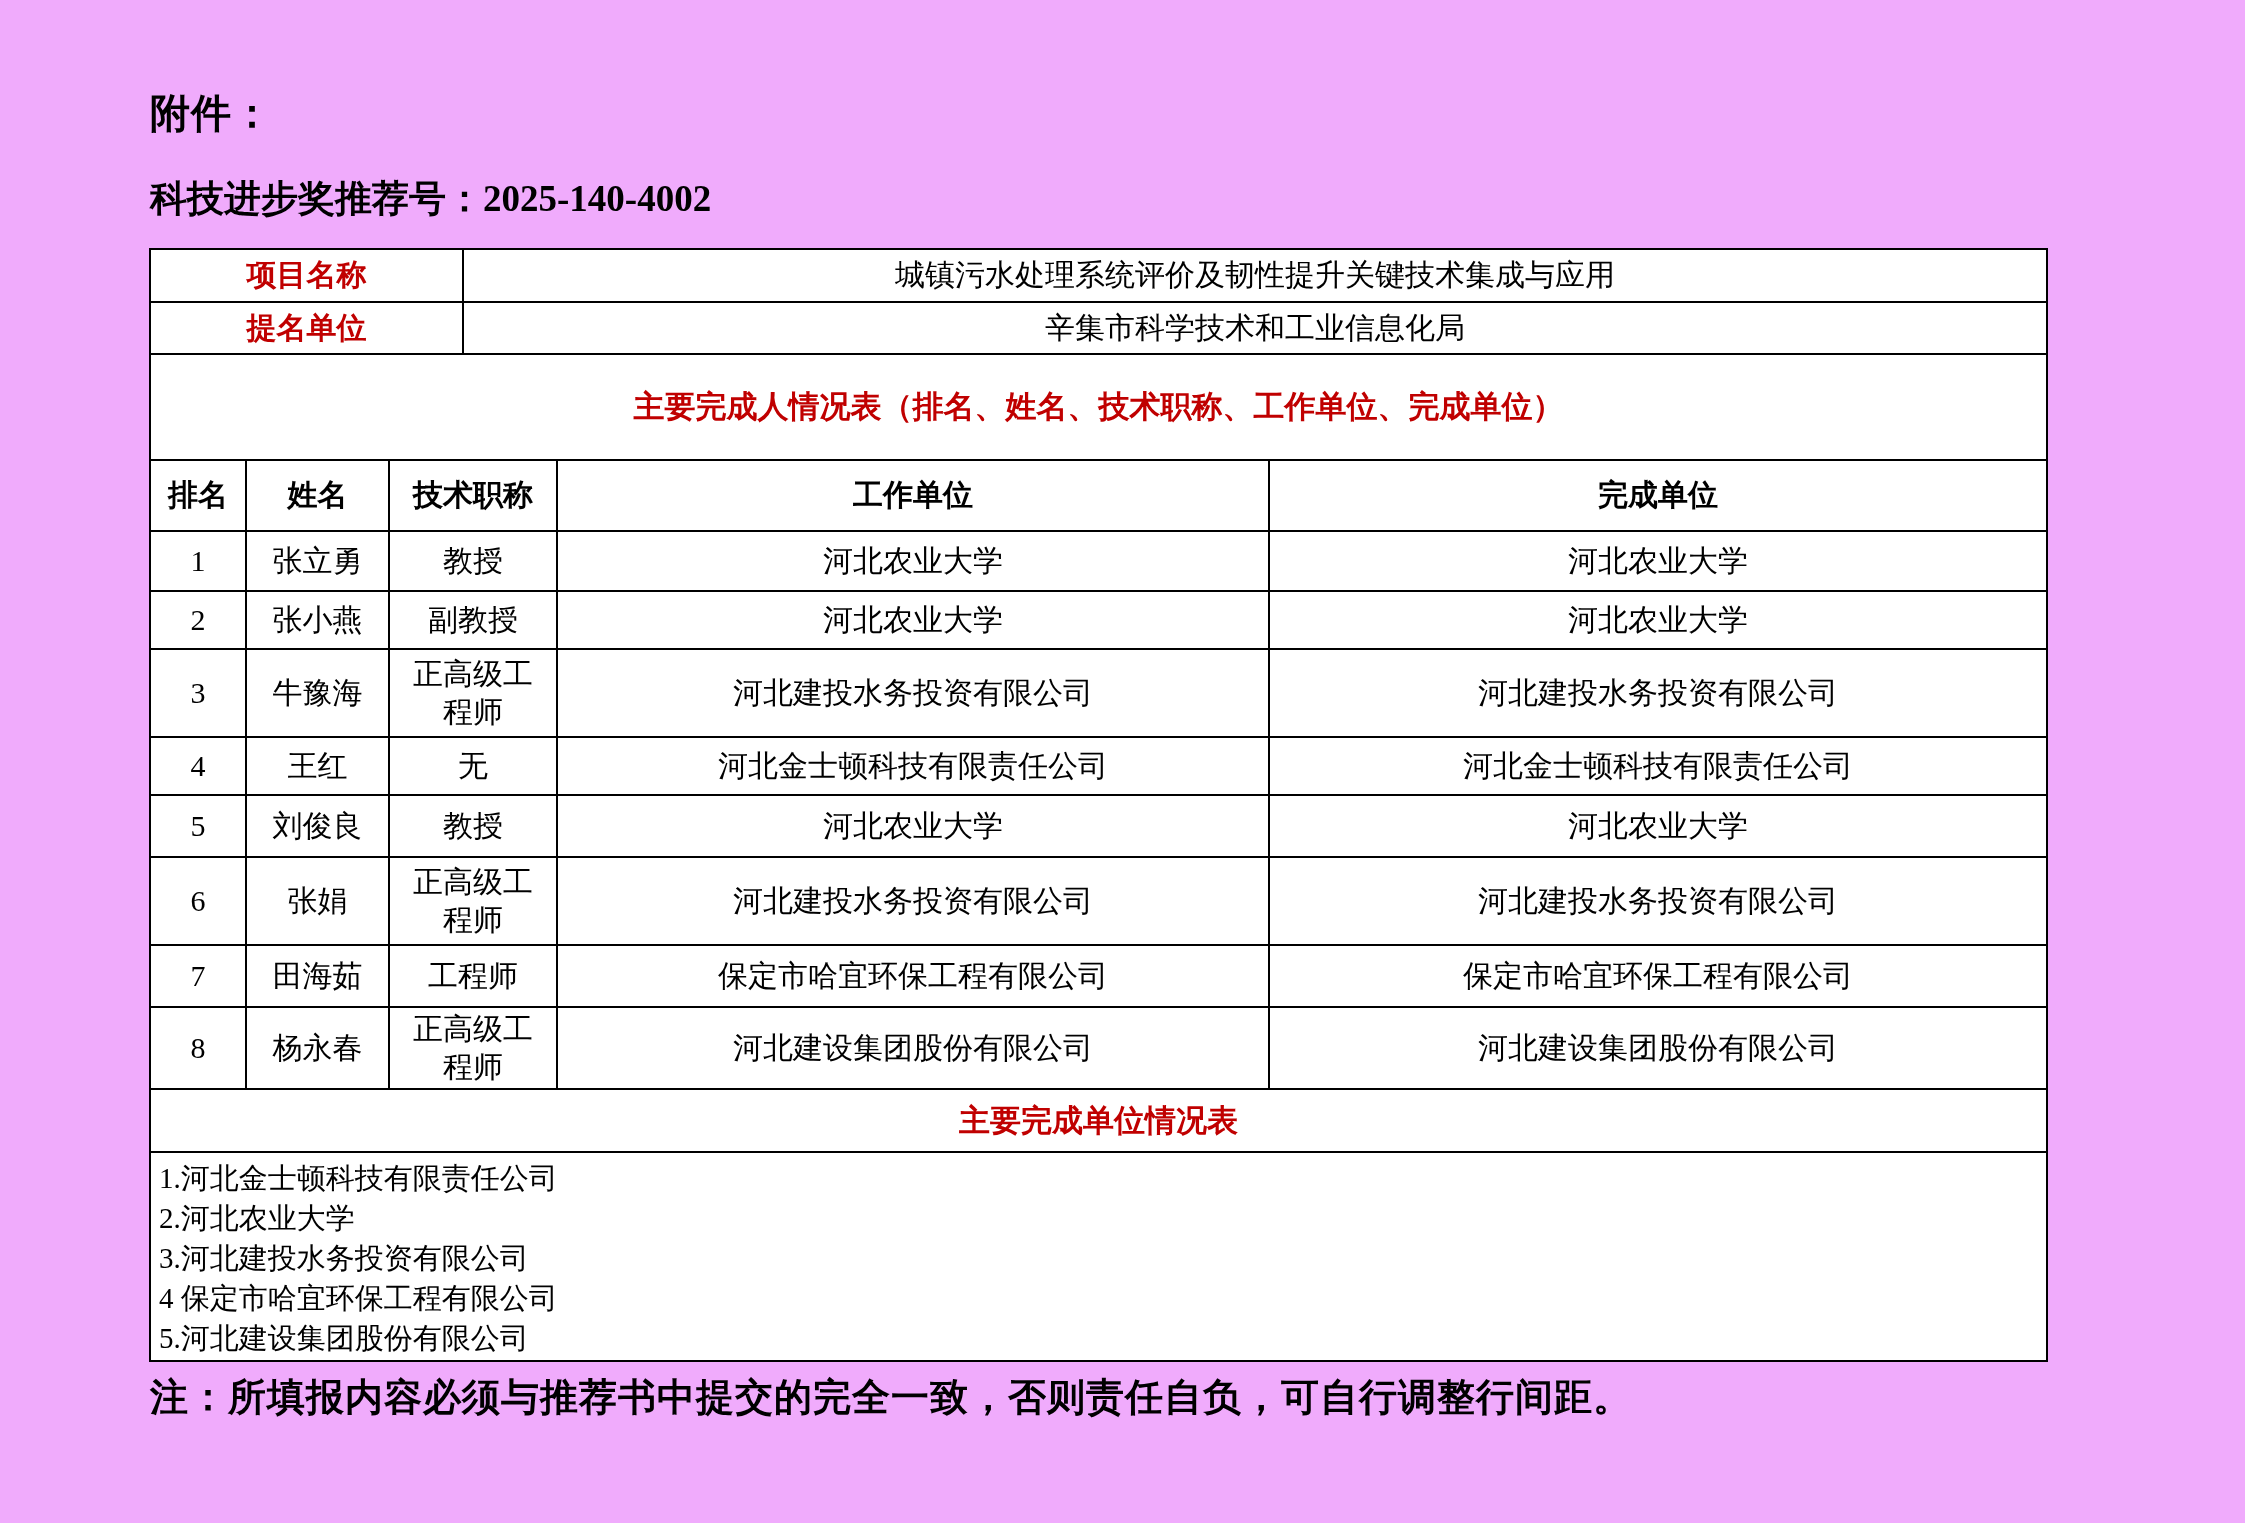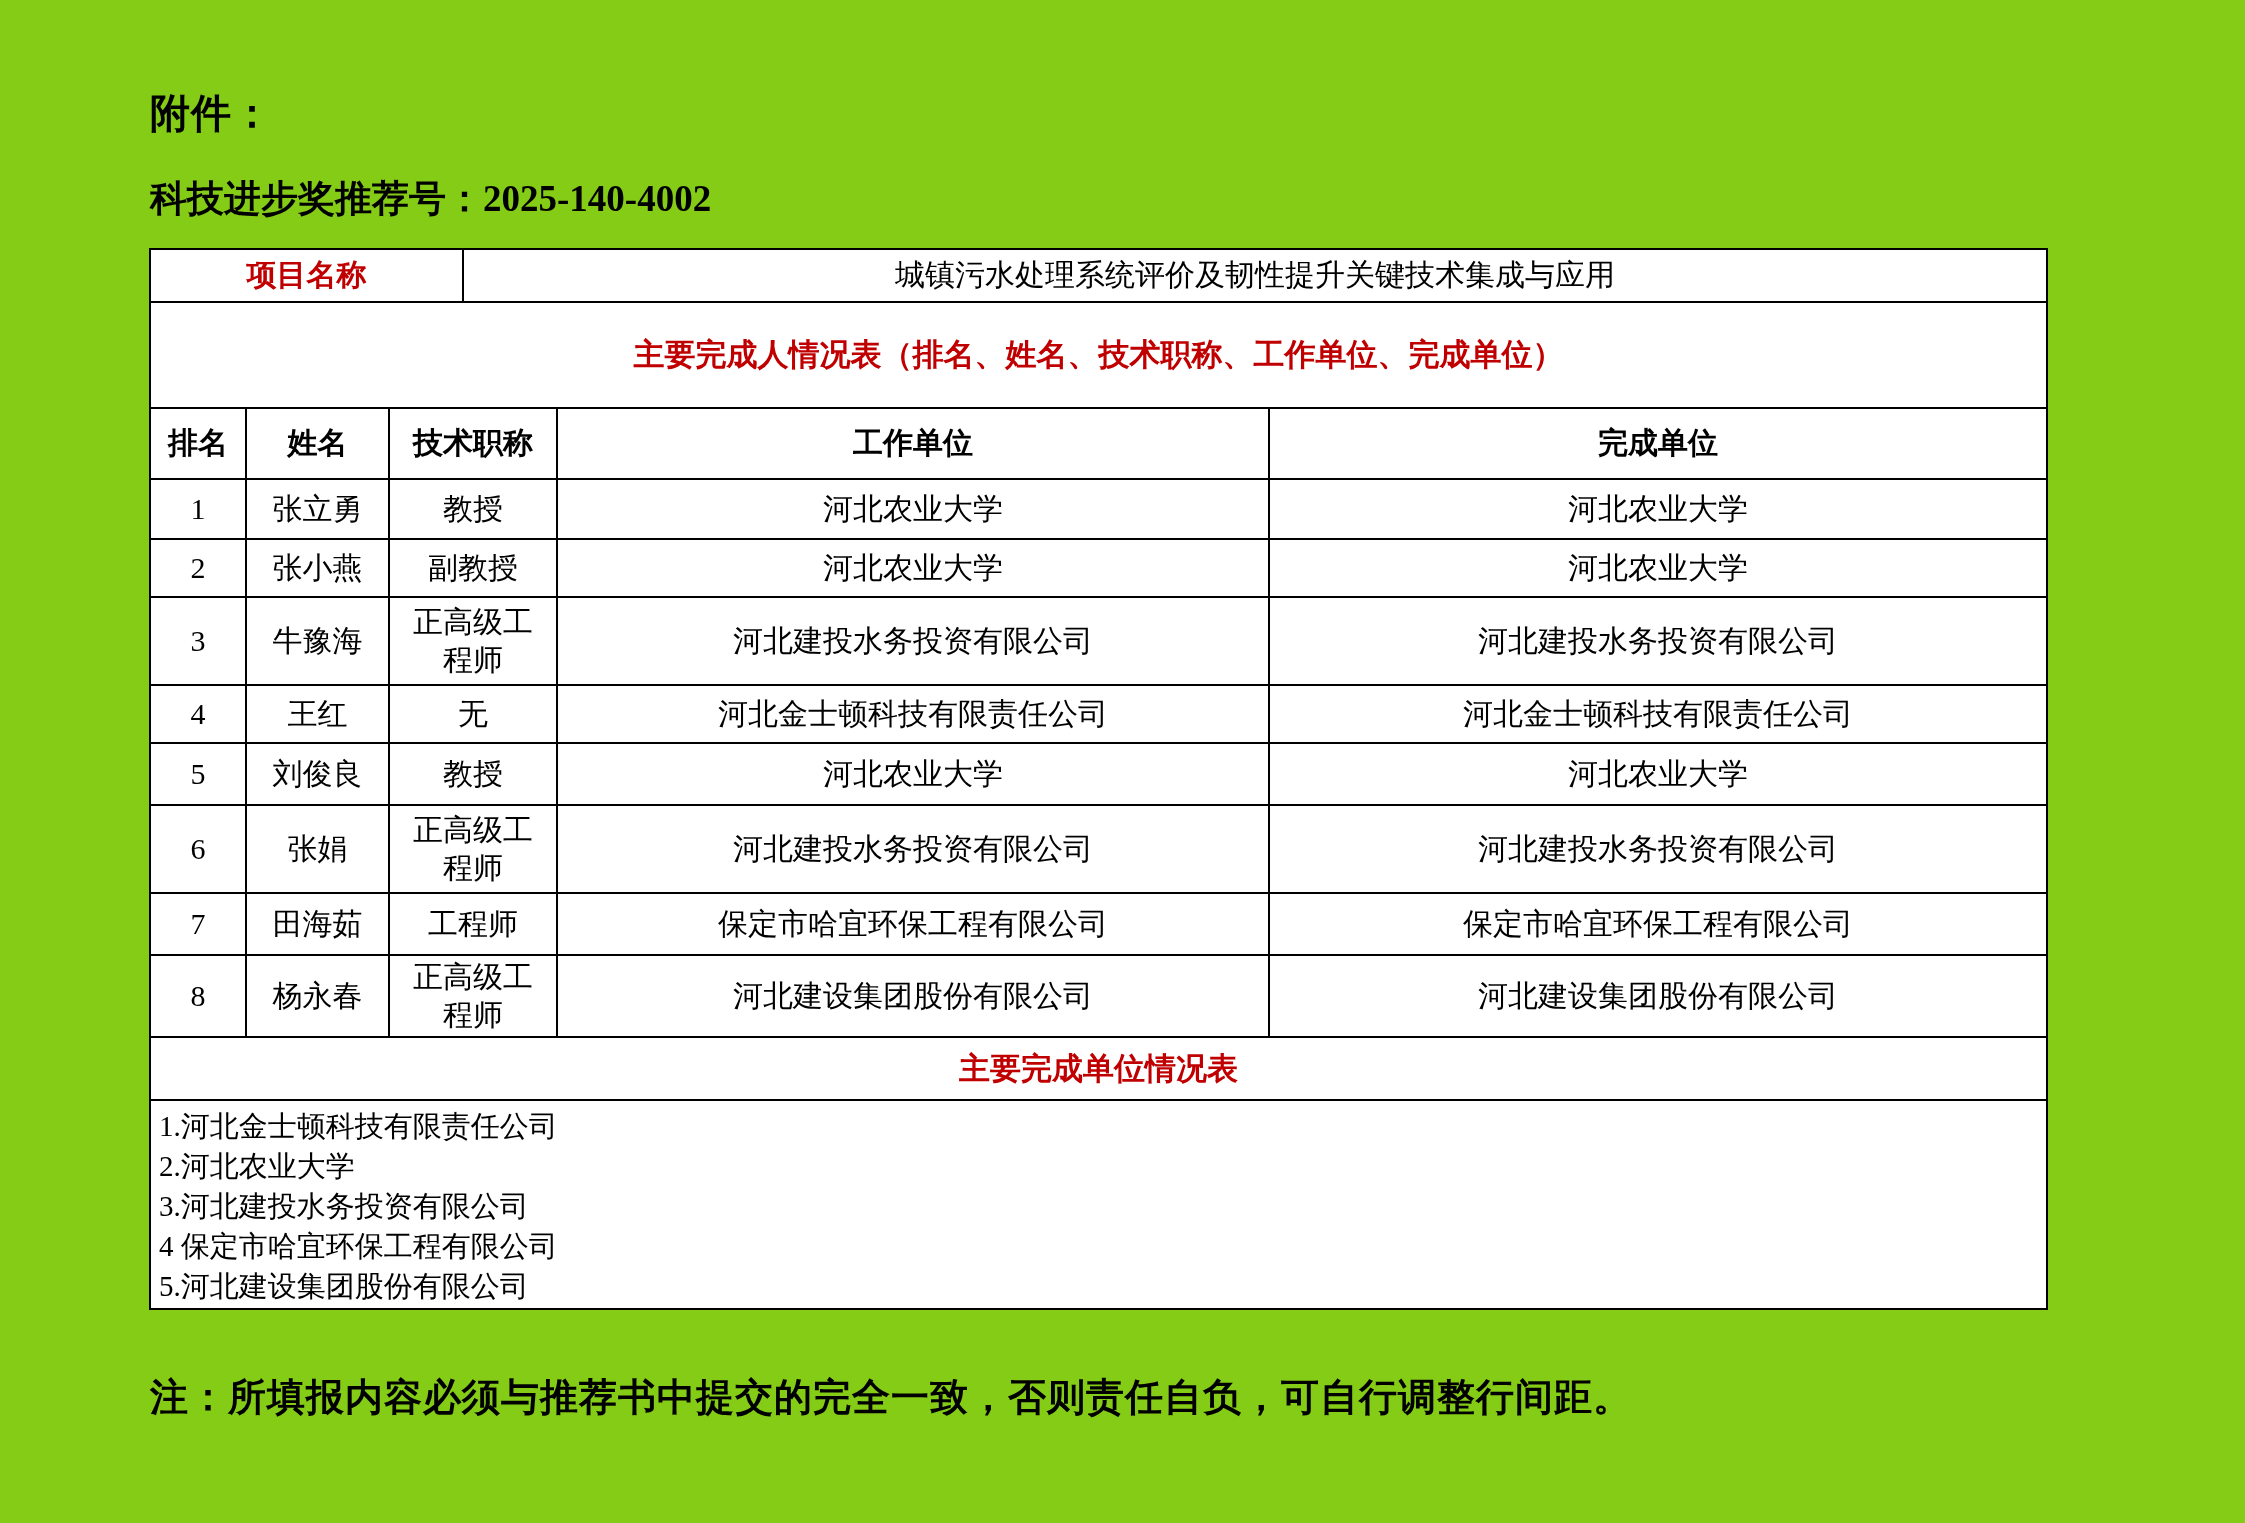--- a/index.html
+++ b/index.html
@@ -1,20 +1,20 @@
 <!DOCTYPE html>
 <html><head>
 <meta charset="utf-8">
 <style>
   html, body { margin:0; padding:0; background:#ffffff; }
   .page {
     position:relative;
     width:2245px;
     height:1523px;
-    background:#84cc16;
+    background:#f0abfc;
     color:#000000;
     font-family:"Liberation Serif","DejaVu Serif",serif;
   }
   .attachment {
     position:absolute; left:150px; top:86px;
     font-size:40px; font-weight:bold; letter-spacing:1px;
   }
   .rec-line {
     position:absolute; left:150px; top:174px;
     font-size:37px; font-weight:bold;
@@ -82,20 +82,24 @@
 
     <table class="info-table">
       <colgroup>
           <col style="width:312px">
           <col style="width:1583px">
         </colgroup>
       <tbody>
           <tr>
         <td class="lbl">项目名称</td>
         <td>城镇污水处理系统评价及韧性提升关键技术集成与应用</td>
+      </tr>
+      <tr>
+        <td class="lbl">提名单位</td>
+        <td>辛集市科学技术和工业信息化局</td>
       </tr>
     </tbody>
       </table>
 
     <div class="sec-title tall">主要完成人情况表（排名、姓名、技术职称、工作单位、完成单位）</div>
 
     <table class="comp-table">
       <colgroup>
         <col style="width:95px">
           <col style="width:143px">

